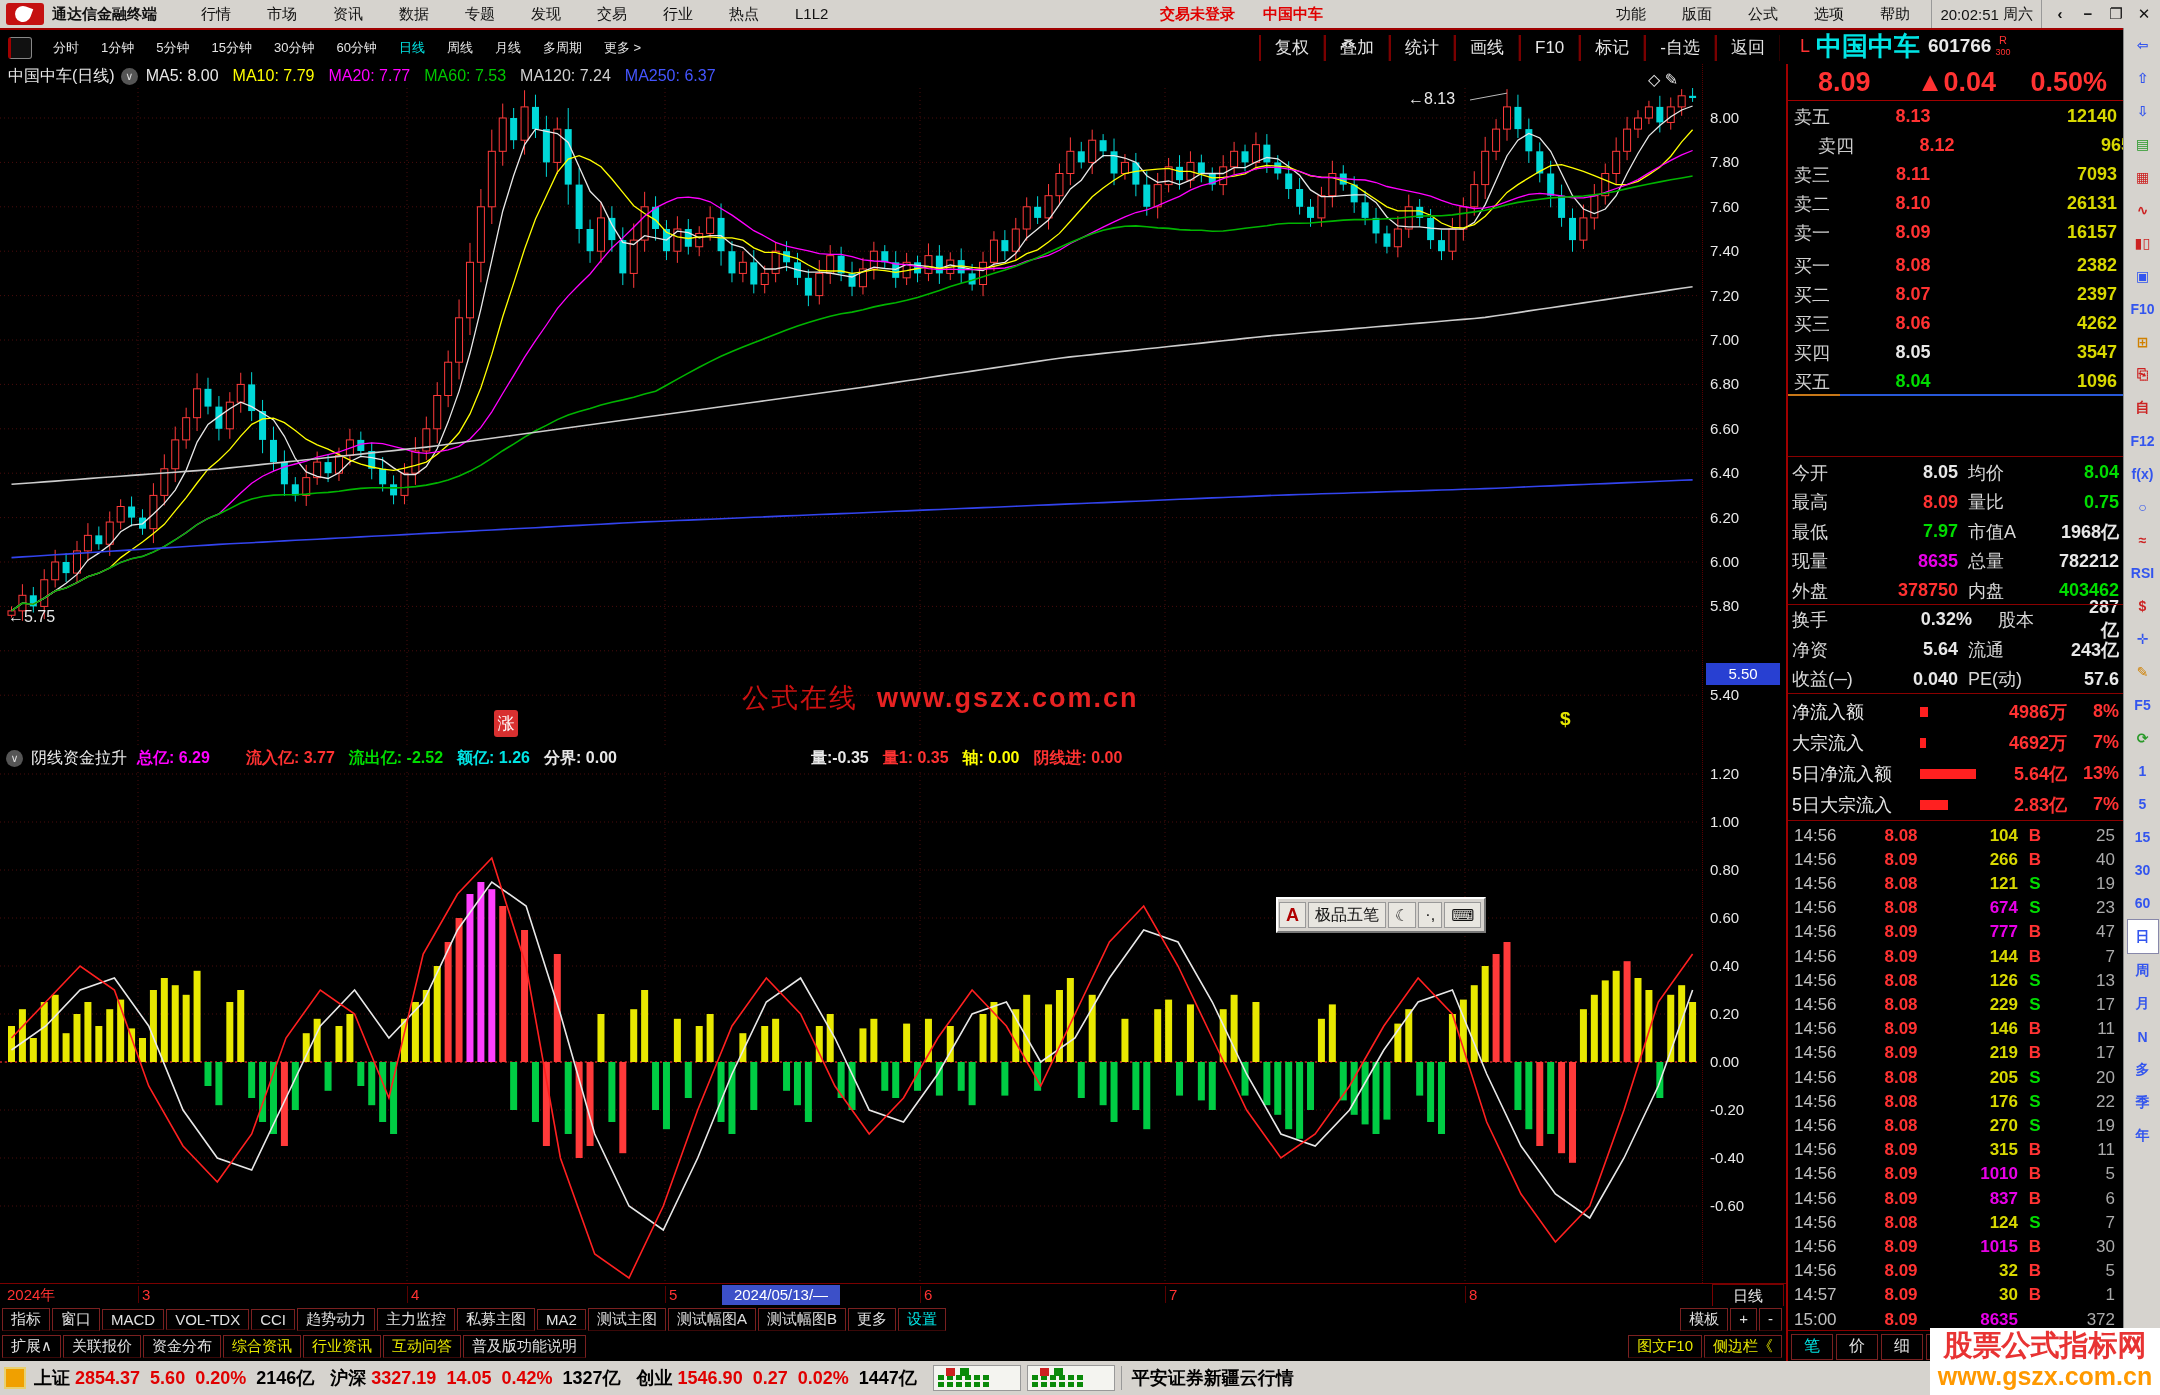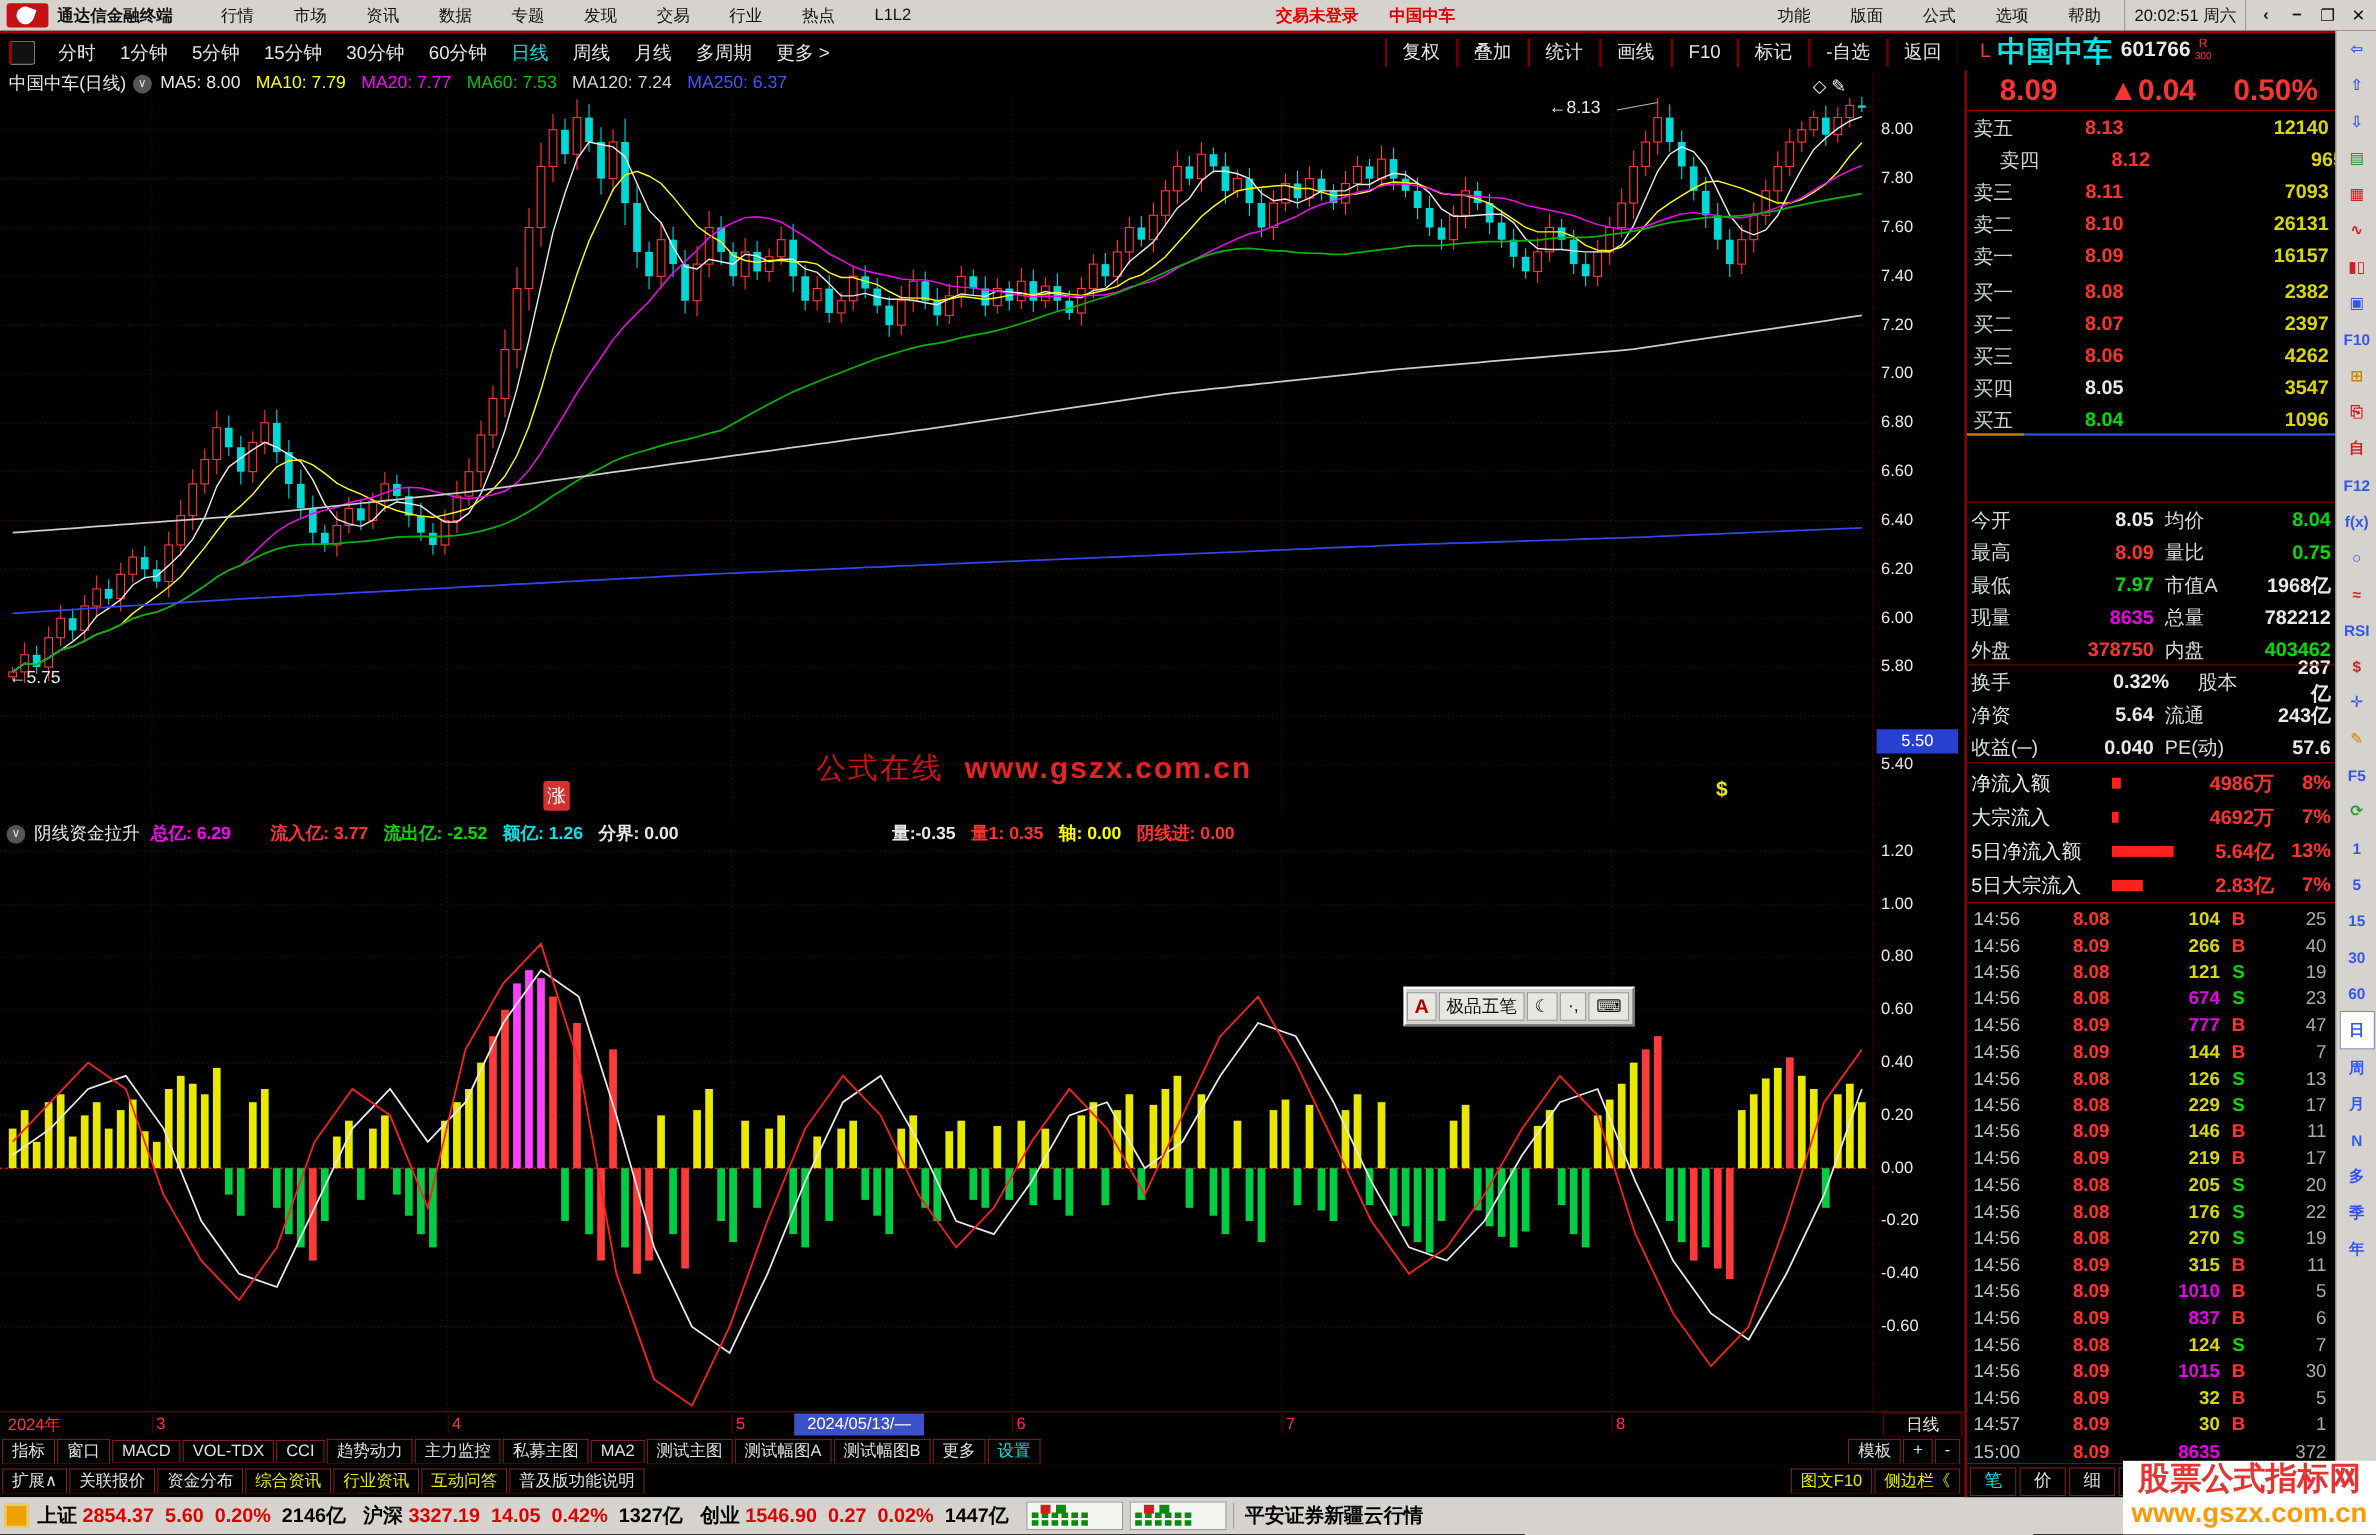--- a/index.html
+++ b/index.html
@@ -19,21 +19,21 @@
   #rightmenu{position:absolute;right:232px;display:flex;}
   #clockbox{position:absolute;right:118px;border-left:1px solid #999;border-right:1px solid #999;
             padding:0 8px;height:28px;display:flex;align-items:center;}
   #winbtns{position:absolute;right:2px;display:flex;}
   #winbtns .w{width:28px;text-align:center;font-weight:bold;}
   
   #toolbar2{left:0;top:28px;width:2160px;height:36px;background:#000;border-top:2px solid #a00000;
             display:flex;align-items:center;color:#e5e5e5;}
   #tb2icon{width:20px;height:20px;border:1px solid #888;border-radius:3px;margin:0 10px 0 8px;
            border-left:3px solid #a00000;background:#111;display:inline-block;}
-  .period{padding:0 11px;font-size:17px;}
+  .period{padding:0 11px;font-size:13px;}
   .period.active{color:#00e5e5;}
   .tbact{border-left:2px solid #7a0000;border-right:1px solid #2a0000;padding:0 14px;font-size:17px;height:26px;line-height:26px;}
   #stockhdr{position:absolute;left:1800px;top:28px;width:323px;height:36px;display:flex;align-items:center;}
   #stockhdr .L{color:#ff3232;font-size:18px;margin-right:6px;}
   #stockhdr .nm{color:#00e5e5;font-size:26px;font-weight:bold;margin-right:8px;}
   #stockhdr .cd{color:#e8e8e8;font-size:19px;font-weight:bold;}
   #stockhdr .r3{color:#ff3232;font-size:11px;line-height:11px;margin-left:4px;text-align:center;}
   
   #chheader{left:0;top:64px;width:1786px;height:24px;display:flex;align-items:center;background:#000;}
   #chheader .sym{color:#e8e8e8;margin:0 6px 0 8px;font-size:16px;}

